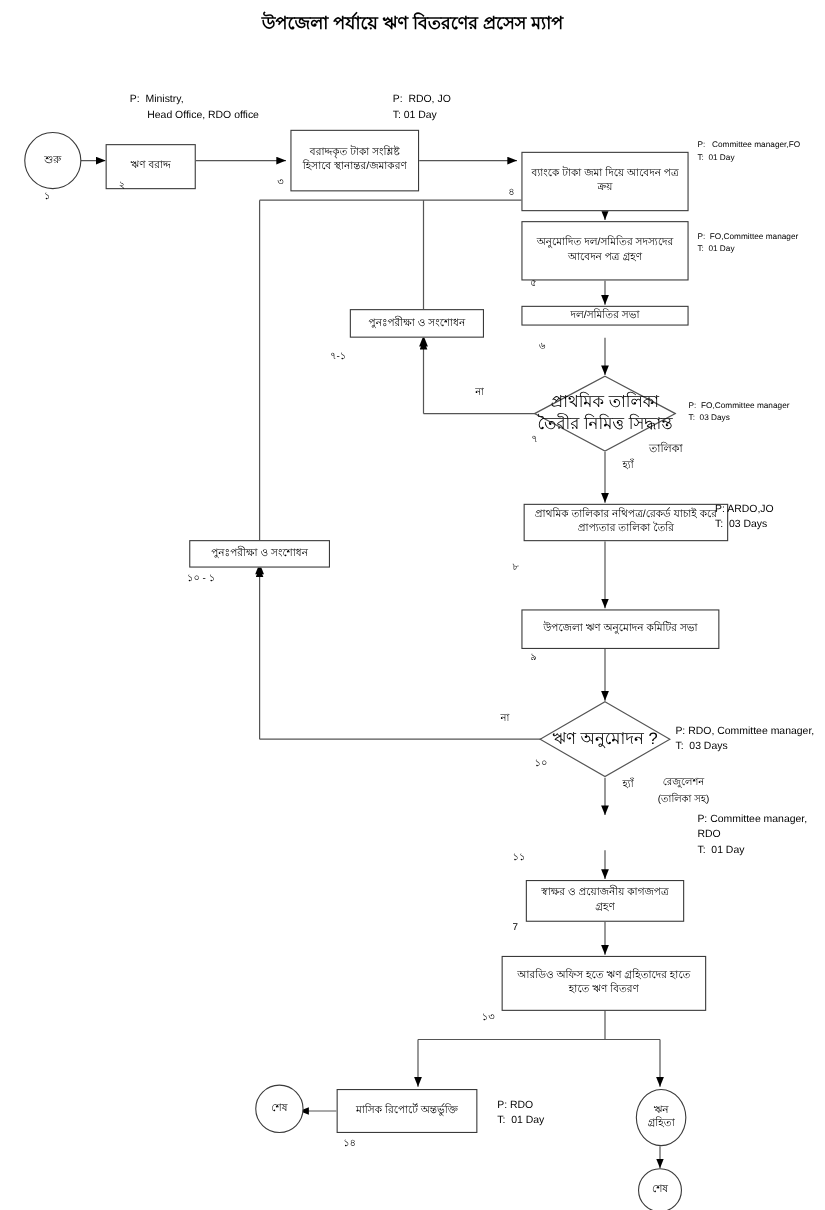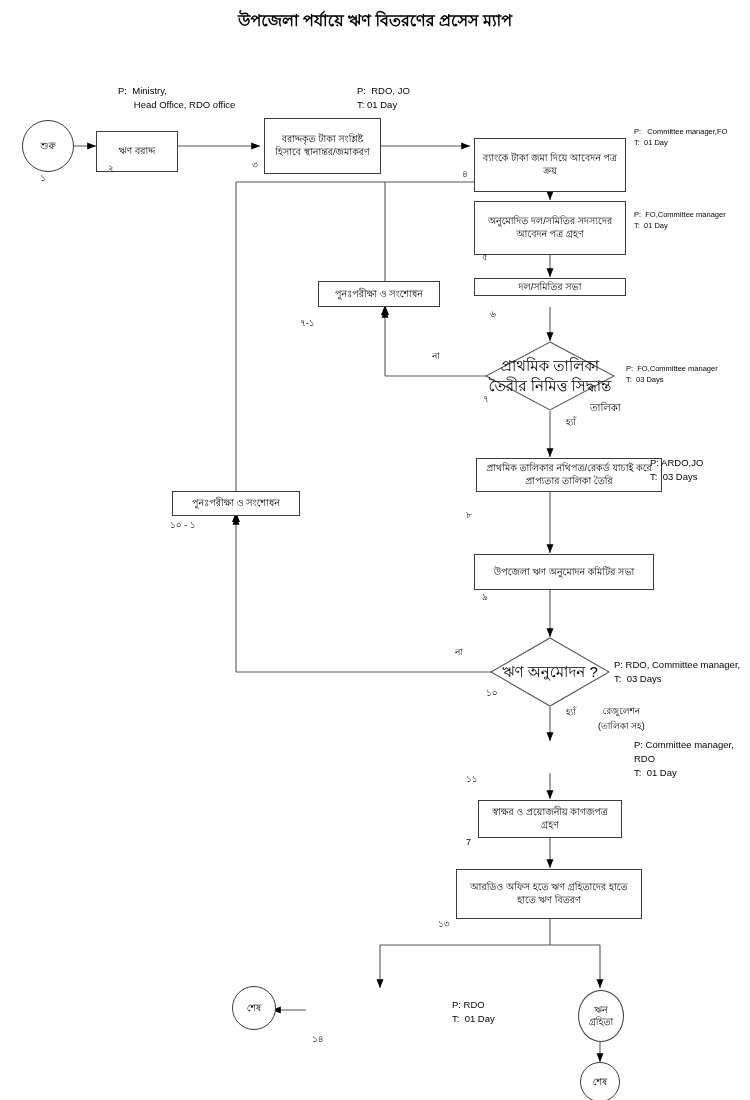--- a/index.html
+++ b/index.html
@@ -264,20 +264,23 @@
   <div class="node proc" style="left:478px; top:800px; width:144px; height:38px;">
     <span>স্বাক্ষর ও প্রয়োজনীয় কাগজপত্র গ্রহণ</span>
   </div>
   <div class="num" style="left:466px; top:837px;">7</div>
 
   <div class="node proc" style="left:456px; top:869px; width:186px; height:50px;">
     <span>আরডিও অফিস হতে ঋণ  গ্রহিতাদের হাতে হাতে ঋণ  বিতরণ</span>
   </div>
   <div class="num" style="left:438px; top:917px;">১৩</div>
 
+  <div class="node proc" style="left:306px; top:990px; width:128px; height:40px;">
+    <span>মাসিক রিপোর্টে অন্তর্ভুক্তি</span>
+  </div>
   <div class="num" style="left:312px; top:1032px;">১৪</div>
   <div class="meta" style="left:452px; top:998px;">P: RDO
 T:  01 Day</div>
 
   <div class="node term" style="left:232px; top:986px; width:44px; height:44px;">
     <span>শেষ</span>
   </div>
 
   <div class="node term" style="left:578px; top:990px; width:46px; height:52px; white-space:pre; line-height:1.3;">
     <span>ঋন

